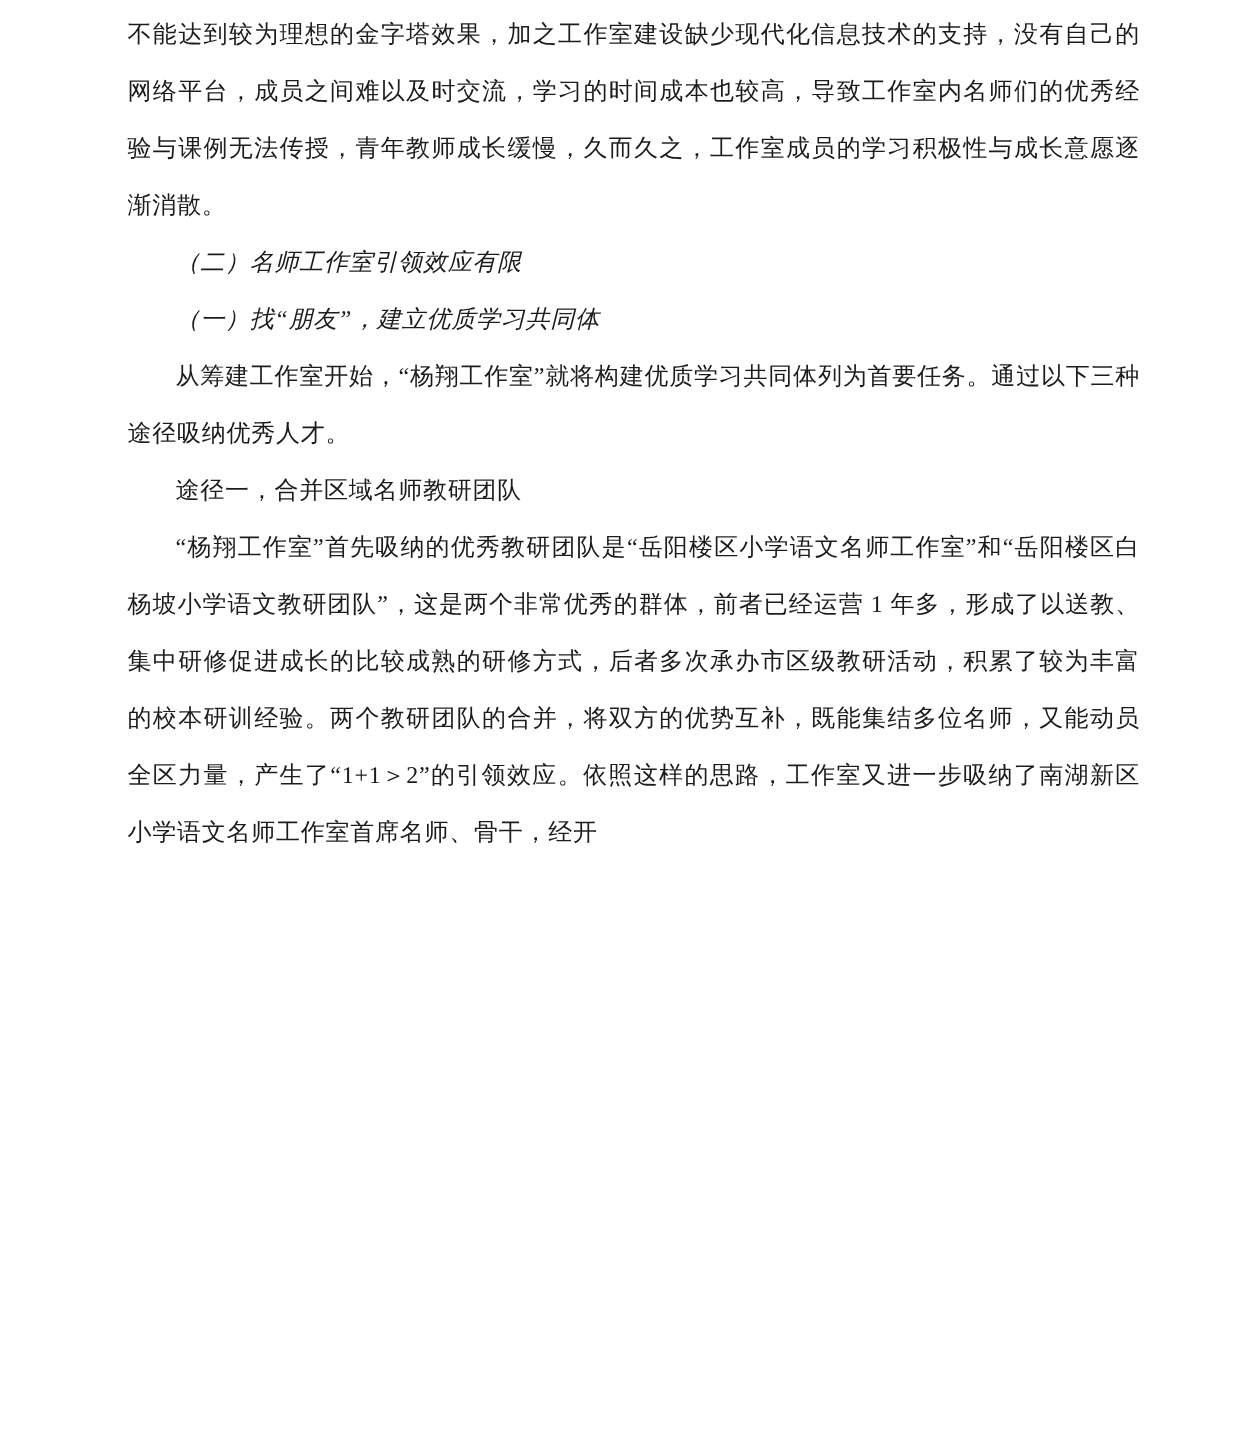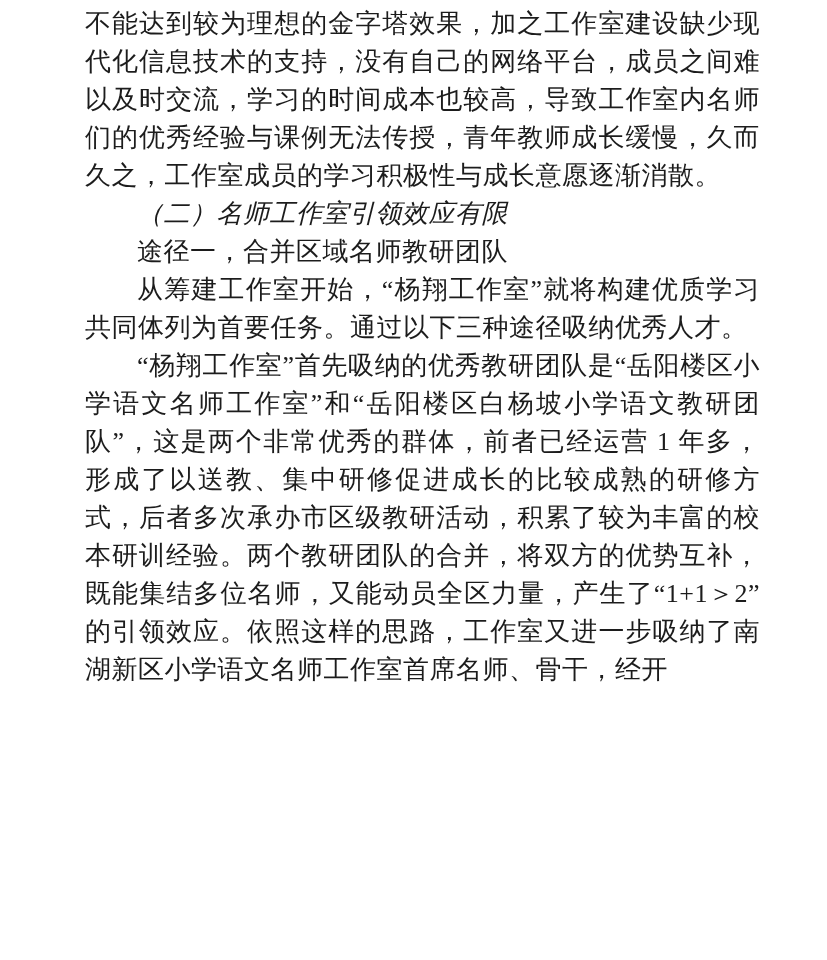--- a/index.html
+++ b/index.html
@@ -10,21 +10,21 @@
   }
   .page {
     box-sizing: border-box;
     width: 816px;
     height: 960px;
     margin: 0;
     background: #ffffff;
     padding: 5px 56px 0 85px;
     overflow: hidden;
     font-family: "Liberation Serif", "DejaVu Serif", serif;
-    font-size: 26px;
+    font-size: 16px;
     line-height: 38px;
     color: #1c1c1c;
     text-align: justify;
   }
   .para {
     margin: 0;
     text-indent: 2em;
     letter-spacing: 0.5px;
   }
   .para.no-indent {
@@ -46,16 +46,17 @@
     font-family: "Liberation Sans", "DejaVu Sans", sans-serif;
     letter-spacing: 0.5px;
   }
 </style>
 </head>
 <body>
 
 <div class="page">
   <p class="para no-indent">不能达到较为理想的金字塔效果，加之工作室建设缺少现代化信息技术的支持，没有自己的网络平台，成员之间难以及时交流，学习的时间成本也较高，导致工作室内名师们的优秀经验与课例无法传授，青年教师成长缓慢，久而久之，工作室成员的学习积极性与成长意愿逐渐消散。</p>
   <p class="kai-heading">（二）名师工作室引领效应有限</p>
+  <p class="kai-heading">（一）找“朋友”，建立优质学习共同体</p>
+  <p class="para">从筹建工作室开始，“杨翔工作室”就将构建优质学习共同体列为首要任务。通过以下三种途径吸纳优秀人才。</p>
   <p class="para">途径一，合并区域名师教研团队</p>
-  <p class="para">从筹建工作室开始，“杨翔工作室”就将构建优质学习共同体列为首要任务。通过以下三种途径吸纳优秀人才。</p>
   <p class="para">“杨翔工作室”首先吸纳的优秀教研团队是“岳阳楼区小学语文名师工作室”和“岳阳楼区白杨坡小学语文教研团队”，这是两个非常优秀的群体，前者已经运营 1 年多，形成了以送教、集中研修促进成长的比较成熟的研修方式，后者多次承办市区级教研活动，积累了较为丰富的校本研训经验。两个教研团队的合并，将双方的优势互补，既能集结多位名师，又能动员全区力量，产生了“1+1＞2”的引领效应。依照这样的思路，工作室又进一步吸纳了南湖新区小学语文名师工作室首席名师、骨干，经开</p>
 </div>
 
 </body></html>

